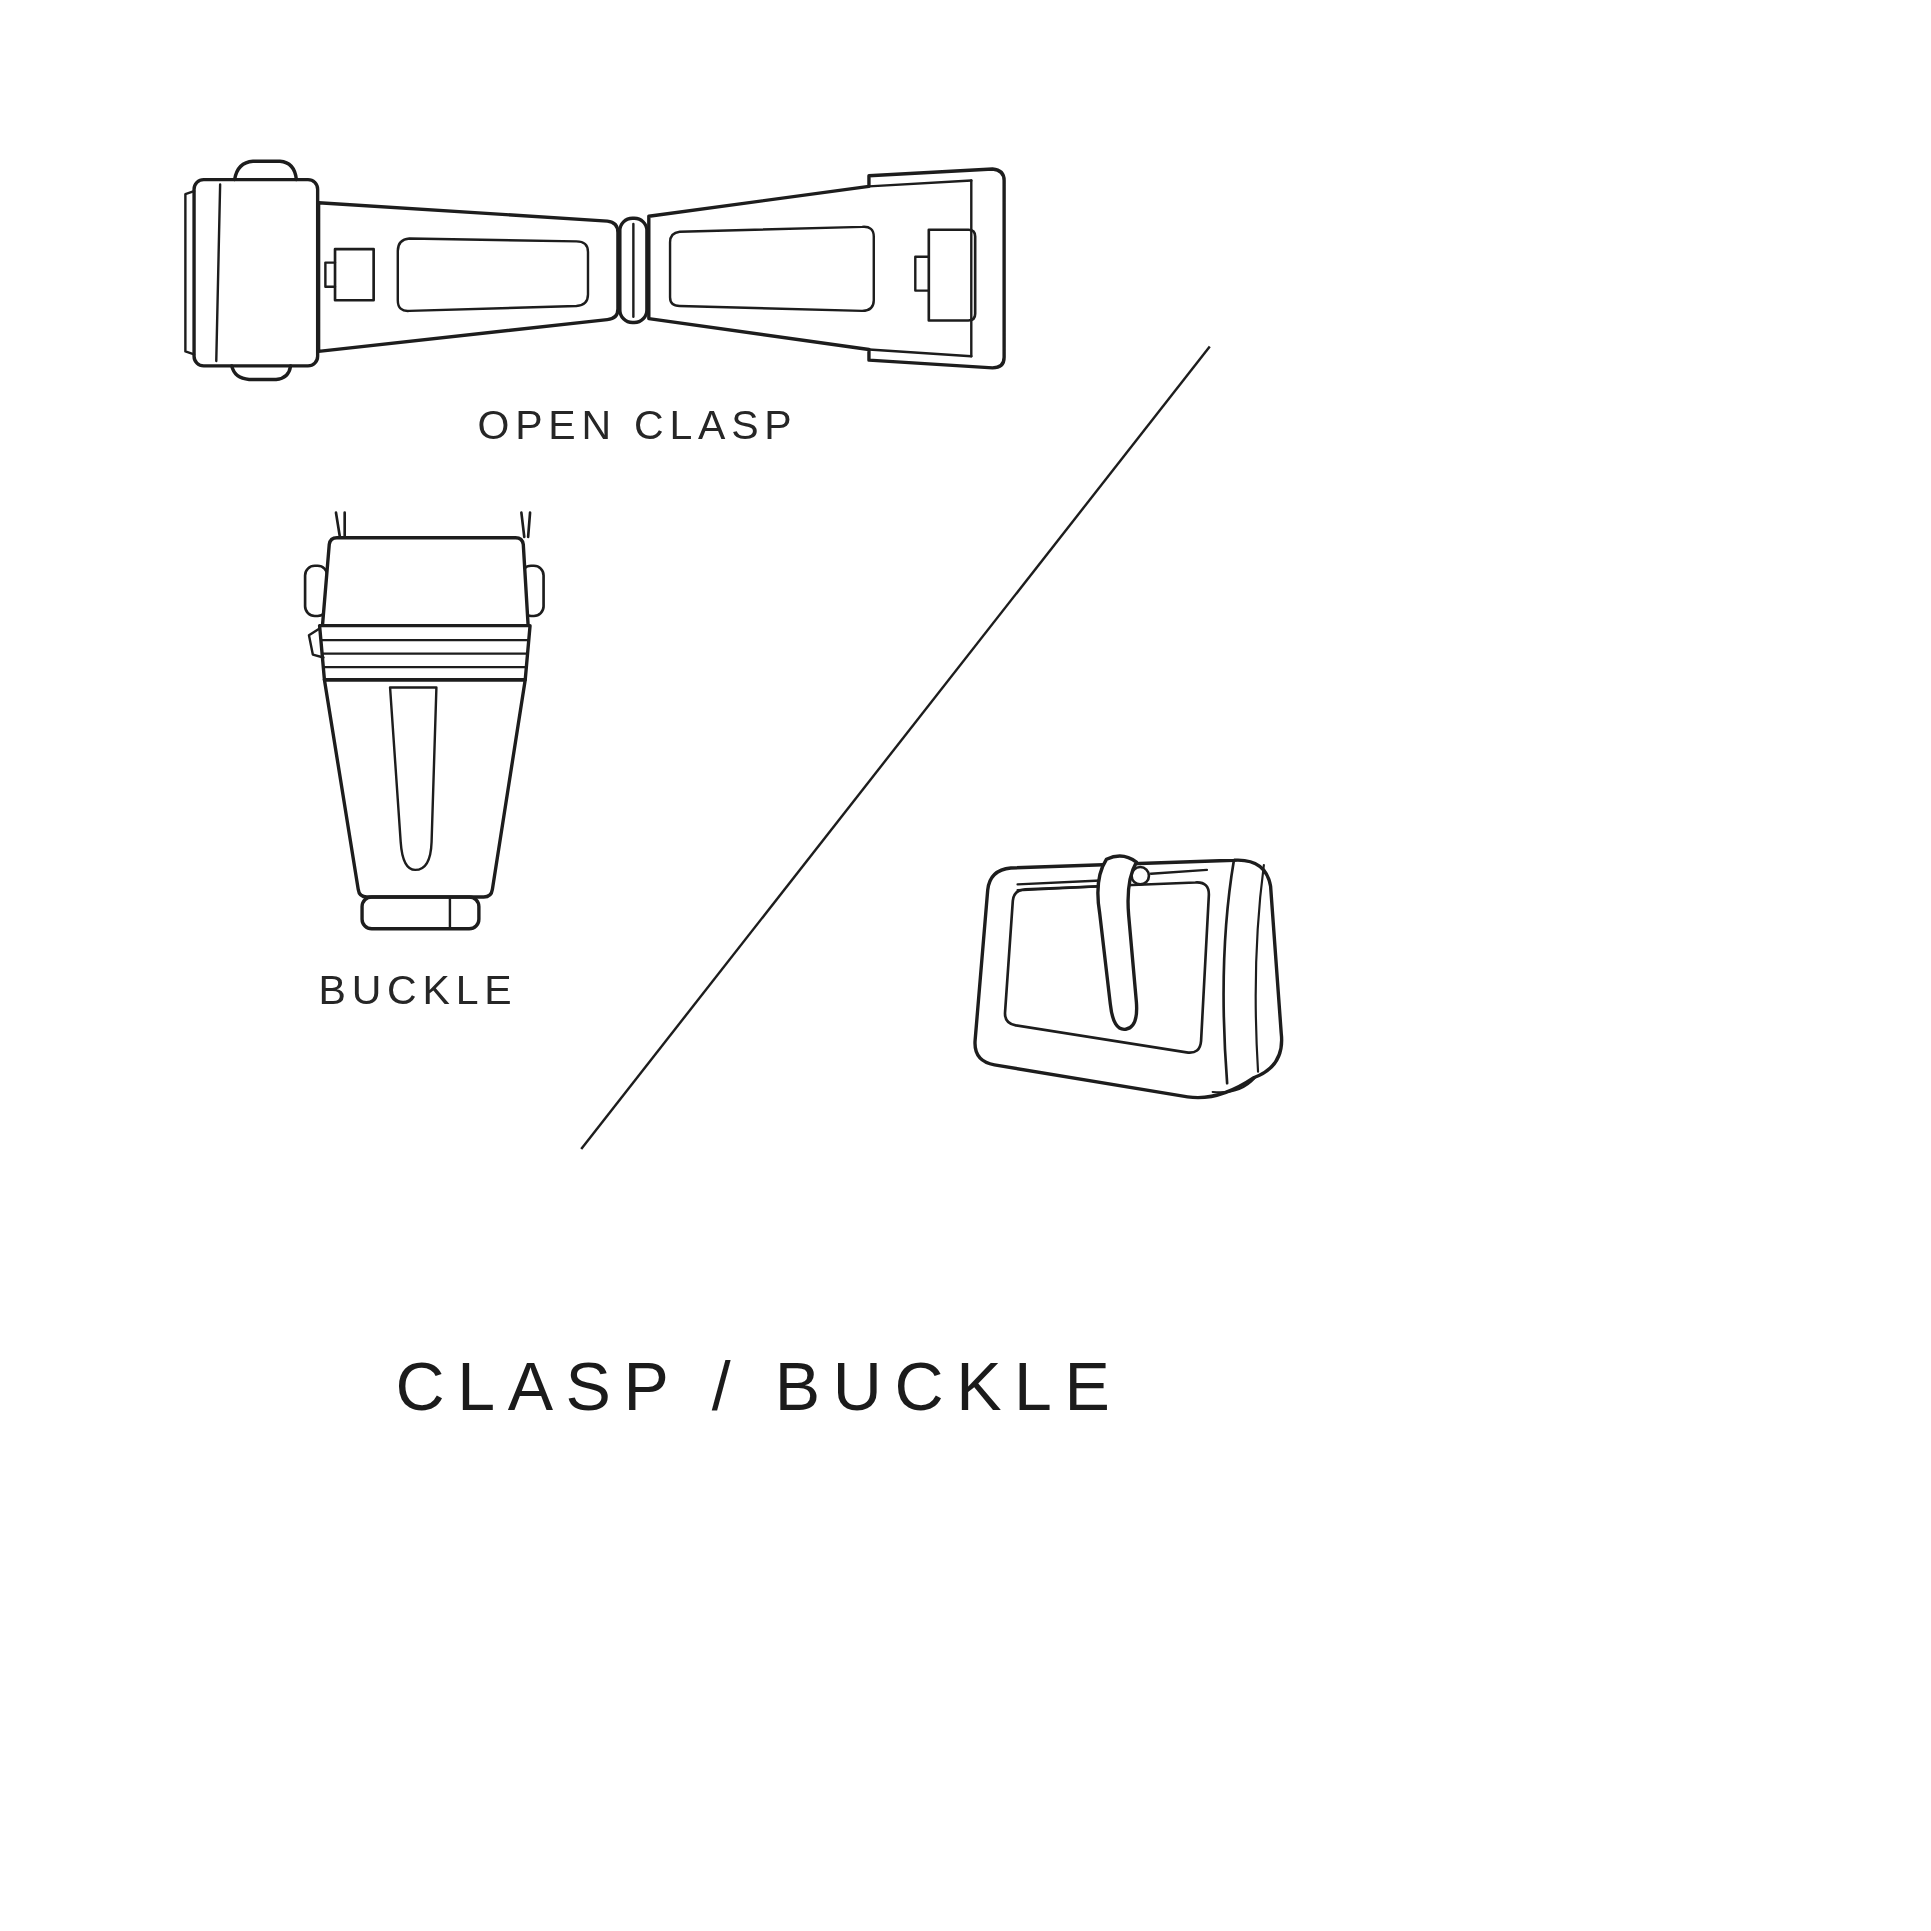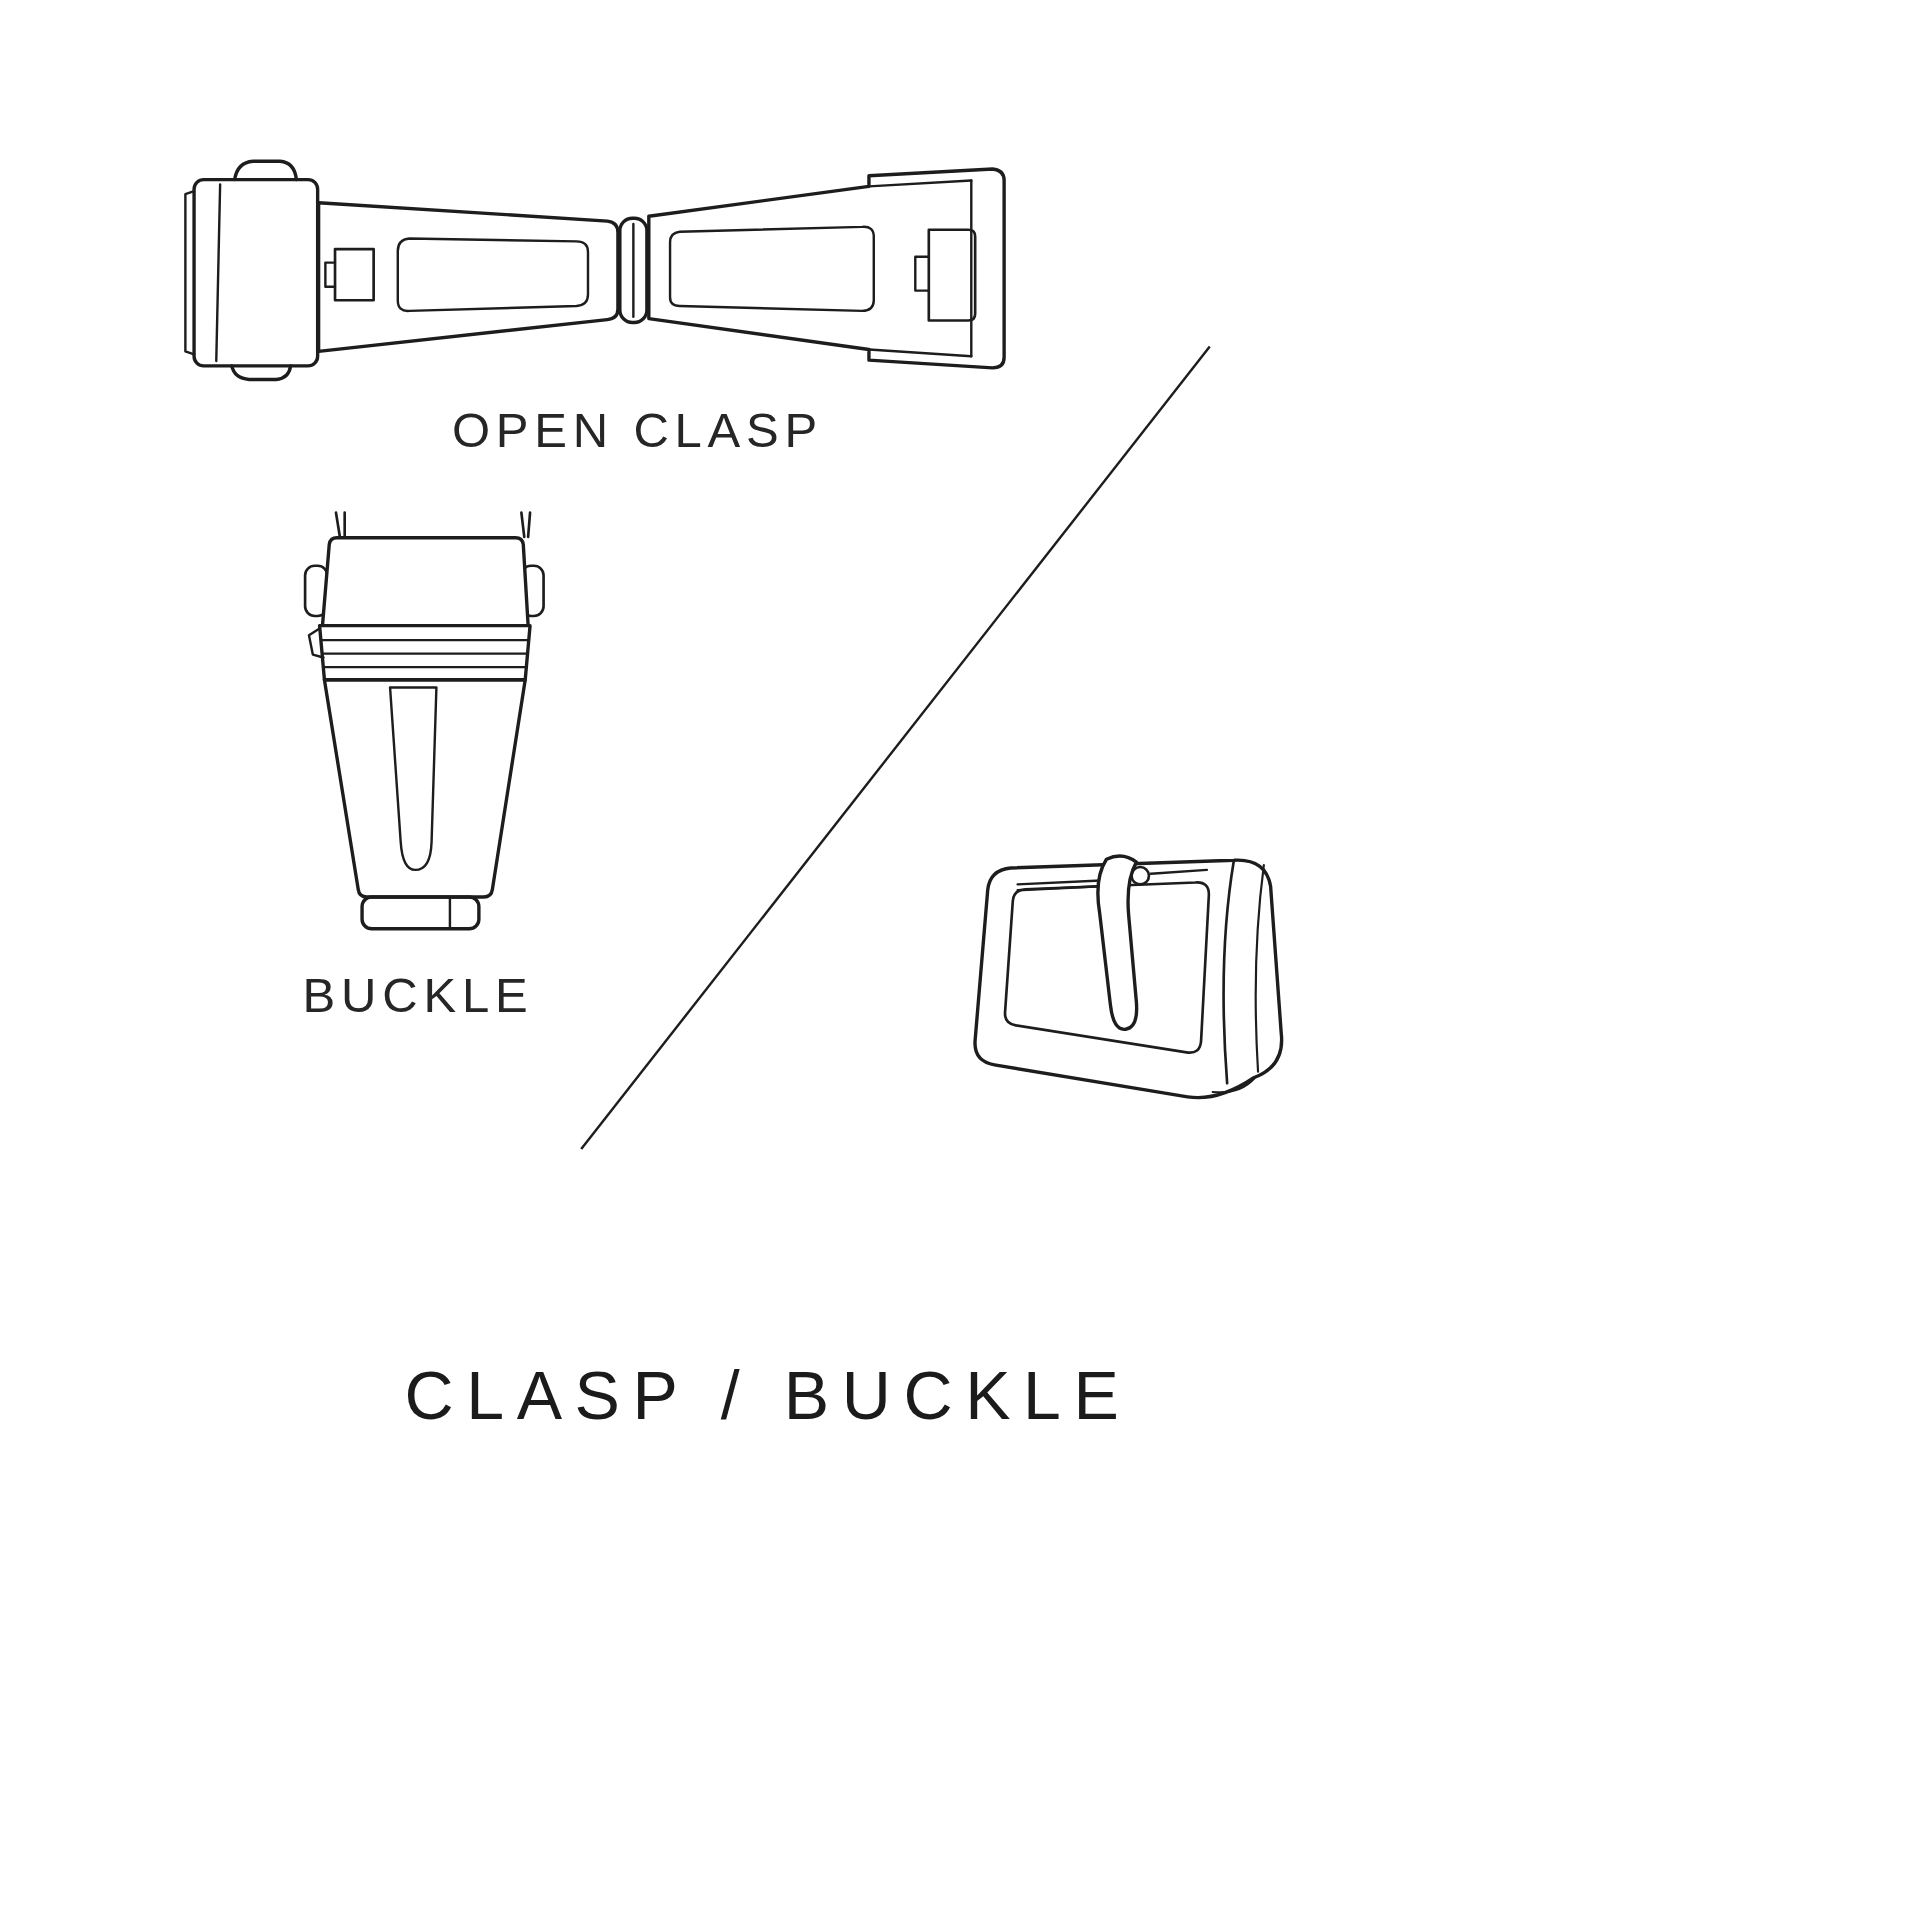--- a/index.html
+++ b/index.html
@@ -17,42 +17,42 @@
     color: #1d1d1d;
   }
   .art {
     position: absolute;
     left: 0;
     top: 0;
   }
   .label {
     position: absolute;
     text-align: center;
-    font-size: 49px;
+    font-size: 41px;
     letter-spacing: 5.8px;
     font-weight: 400;
     color: #262626;
     white-space: nowrap;
   }
   .label-open-clasp {
     left: 396px;
     top: 402px;
     width: 483px;
   }
   .label-closed {
     left: 225px;
     top: 967px;
     width: 386px;
   }
   .title {
     position: absolute;
     left: 272px;
     top: 1348px;
     width: 966px;
-    margin: 13px;
+    margin: 4px;
     text-align: center;
     font-size: 68px;
     letter-spacing: 12.6px;
     font-weight: 400;
     color: #1b1b1b;
     white-space: nowrap;
     line-height: 1;
   }
 </style>
 </head>

